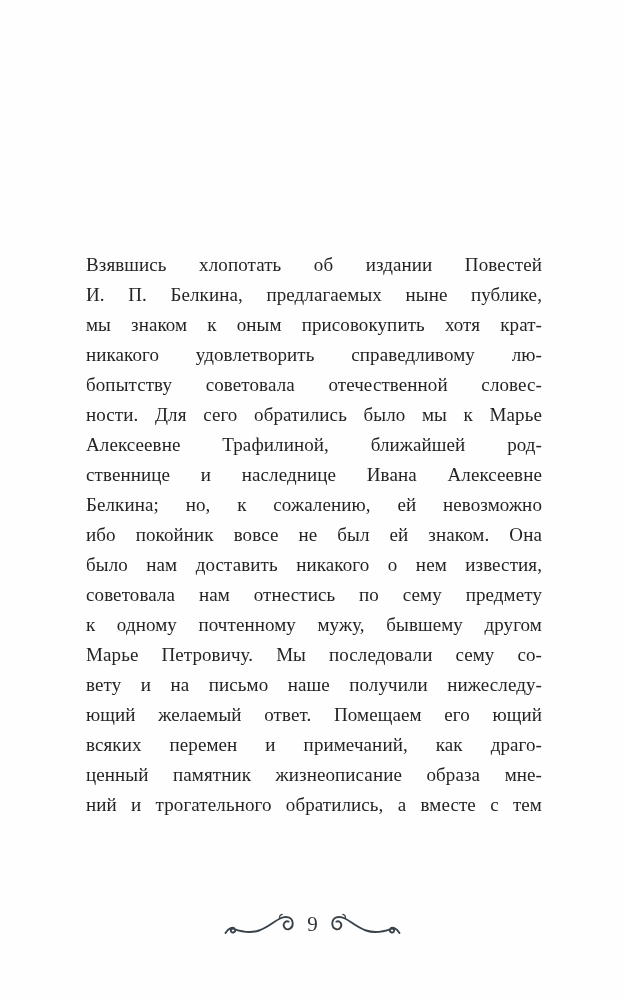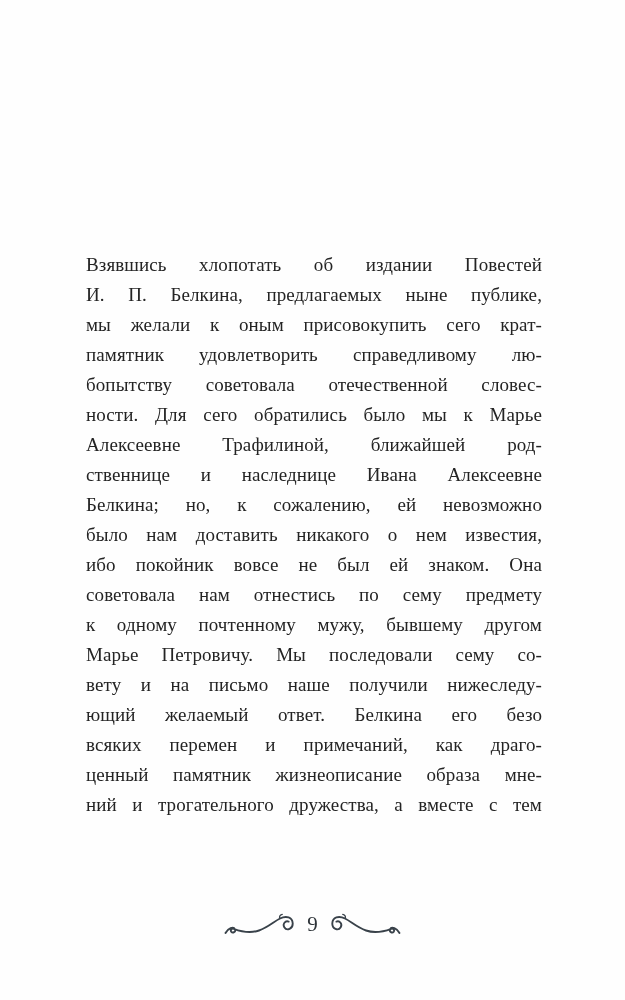--- a/index.html
+++ b/index.html
@@ -54,37 +54,37 @@
   }
 </style>
 </head>
 <body>
 
 <div class="page">
 
   <div class="text-block" id="lines-container">
       <div class="line">Взявшись хлопотать об издании Повестей</div>
       <div class="line">И. П. Белкина, предлагаемых ныне публике,</div>
-      <div class="line">мы желали к оным присовокупить сего крат-</div>
-      <div class="line">памятник удовлетворить справедливому лю-</div>
+      <div class="line">мы знаком к оным присовокупить хотя крат-</div>
+      <div class="line">никакого удовлетворить справедливому лю-</div>
       <div class="line">бопытству советовала отечественной словес-</div>
       <div class="line">ности. Для сего обратились было мы к Марье</div>
       <div class="line">Алексеевне Трафилиной, ближайшей род-</div>
       <div class="line">ственнице и наследнице Ивана Алексеевне</div>
       <div class="line">Белкина; но, к сожалению, ей невозможно</div>
+      <div class="line">ибо покойник вовсе не был ей знаком. Она</div>
       <div class="line">было нам доставить никакого о нем известия,</div>
-      <div class="line">ибо покойник вовсе не был ей знаком. Она</div>
       <div class="line">советовала нам отнестись по сему предмету</div>
       <div class="line">к одному почтенному мужу, бывшему другом</div>
       <div class="line">Марье Петровичу. Мы последовали сему со-</div>
       <div class="line">вету и на письмо наше получили нижеследу-</div>
-      <div class="line">ющий желаемый ответ. Белкина его безо</div>
+      <div class="line">ющий желаемый ответ. Помещаем его ющий</div>
       <div class="line">всяких перемен и примечаний, как драго-</div>
       <div class="line">ценный памятник жизнеописание образа мне-</div>
-      <div class="line">ний и трогательного дружества, а вместе с тем</div>
+      <div class="line">ний и трогательного обратились, а вместе с тем</div>
     </div>
 
   <div class="footer">
     <svg class="flourish" width="70" height="26" viewBox="0 0 70 26" aria-hidden="true">
       <g fill="none" stroke="#39424a" stroke-width="1.9" stroke-linecap="round">
         <path d="M 1.5 20
                  C 4 15.5, 9.5 13, 11 16.3
                  C 12 18.8, 8.8 20.6, 7.2 18.6
                  C 6.1 17, 7.8 15, 9.8 15.8
                  C 17 18.5, 26 20.6, 35 17.5

